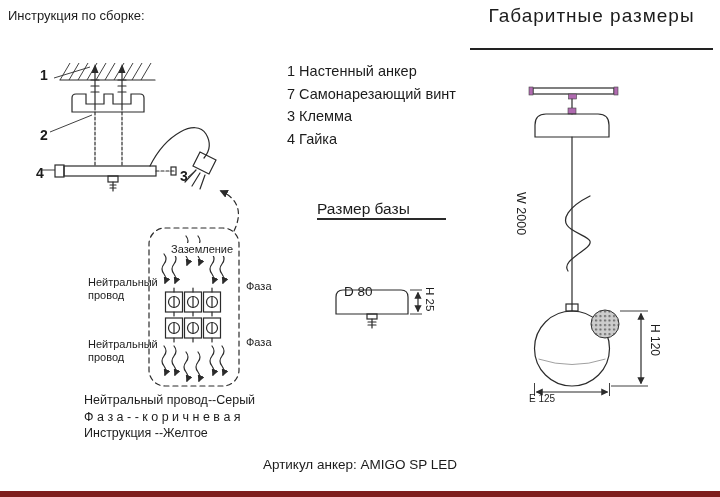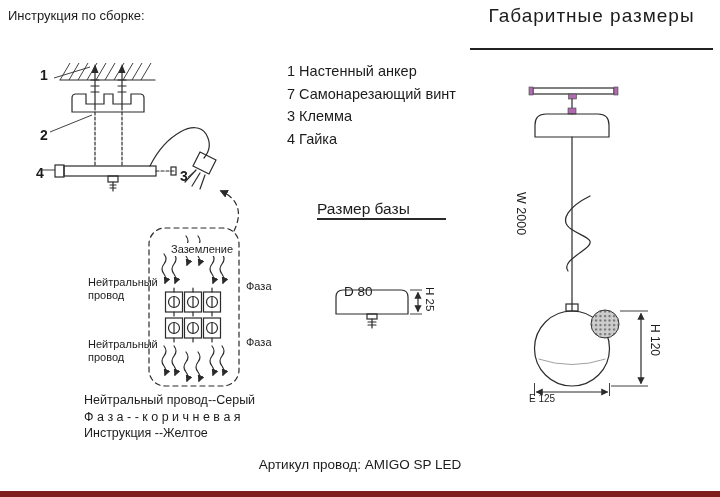--- a/index.html
+++ b/index.html
@@ -230,15 +230,15 @@
     <g>
       <path class="thin" d="M21.5,303 V316 M96.5,303 V316"></path>
       <line class="stroke" x1="24" y1="312" x2="94" y2="312" marker-start="url(#ah4)" marker-end="url(#ah4)"></line>
     </g>
   </svg>
 
   <div class="abs vtext" style="left:514px; top:192px; font-size:12.5px;">W 2000</div>
   <div class="abs vtext" style="left:648px; top:324px; font-size:12px;">H 120</div>
   <div class="abs" style="left:529px; top:393px; font-size:10px;">E 125</div>
 
-  <div class="abs footer">Артикул провод: AMIGO SP LED</div>
+  <div class="abs footer">Артикул анкер: AMIGO SP LED</div>
 
 </div>
 
 </body></html>

